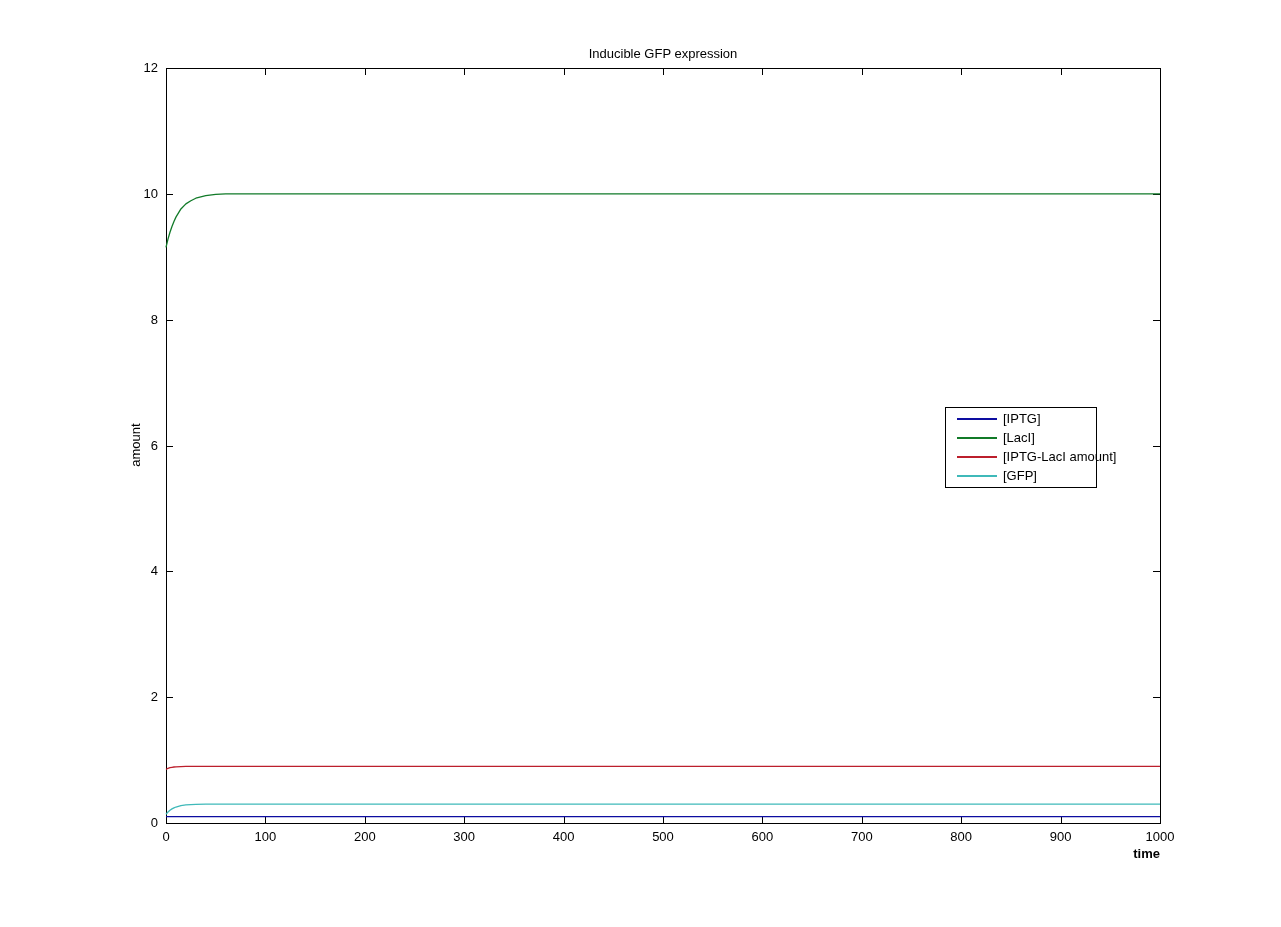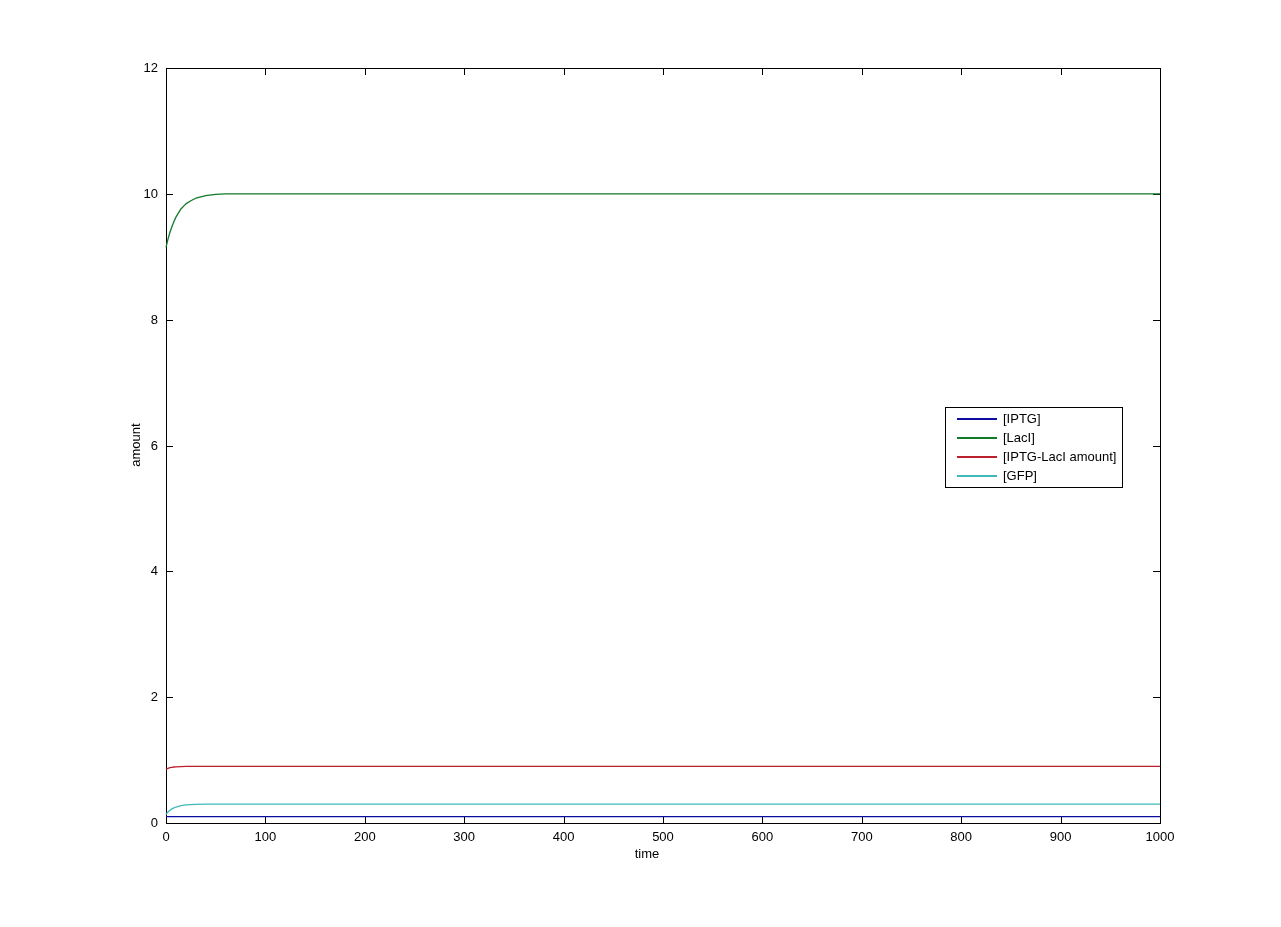--- a/index.html
+++ b/index.html
@@ -6,32 +6,32 @@
   .figure{
     position:relative;width:1281px;height:927px;background:#ffffff;overflow:hidden;
     font-family:"Liberation Sans", sans-serif;color:#000;
   }
   .figure svg{position:absolute;left:0;top:0;}
   .chart-title{
     position:absolute;left:166px;top:47px;width:994px;text-align:center;
     font-size:13px;line-height:14px;
   }
   .xlabel{
-    position:absolute;left:150px;top:847px;width:994px;text-align:center;
-    font-size:13px;line-height:14px;
+    position:absolute;left:166px;top:847px;width:994px;text-align:right;
+    font-size:13px;line-height:14px;font-weight:bold;
   }
   .ylabel{
     position:absolute;left:135px;top:445px;font-size:13px;white-space:nowrap;
     transform:translate(-50%,-50%) rotate(-90deg);
   }
   .tick-label{
     font-family:"Liberation Sans", sans-serif;font-size:13px;fill:#000000;
   }
   .legend{
-    position:absolute;left:945px;top:407px;width:178px;height:81px;
+    position:absolute;left:945px;top:407px;width:152px;height:81px;
     box-sizing:border-box;border:1px solid #000000;background:#ffffff;
     display:flex;flex-direction:column;justify-content:space-evenly;
     padding:1px 0 1px 11px;
   }
   .legend-row{display:flex;align-items:center;height:19px;}
   .legend-line{width:40px;height:2px;flex:0 0 40px;}
   .legend-label{margin-left:6px;font-size:13px;line-height:14px;white-space:nowrap;}
 </style>
 </head>
 <body>
@@ -93,20 +93,21 @@
       <text x="158" y="197.83333333333326" text-anchor="end" class="tick-label">10</text>
       <line x1="166" y1="68.5" x2="173" y2="68.5" stroke="#000000" shape-rendering="crispEdges"></line>
       <line x1="1160" y1="68.5" x2="1153" y2="68.5" stroke="#000000" shape-rendering="crispEdges"></line>
       <text x="158" y="72" text-anchor="end" class="tick-label">12</text>
       <polyline points="166,816.7083333333334 167.988,816.7083333333334 169.976,816.7083333333334 171.964,816.7083333333334 173.952,816.7083333333334 175.94,816.7083333333334 180.91,816.7083333333334 185.88,816.7083333333334 190.85,816.7083333333334 195.82,816.7083333333334 205.76,816.7083333333334 215.7,816.7083333333334 225.64,816.7083333333334 245.51999999999998,816.7083333333334 265.4,816.7083333333334 315.1,816.7083333333334 364.8,816.7083333333334 464.2,816.7083333333334 563.6,816.7083333333334 663,816.7083333333334 762.4,816.7083333333334 861.8,816.7083333333334 961.2,816.7083333333334 1060.6,816.7083333333334 1160,816.7083333333334" fill="none" stroke="#0d0da0" stroke-width="1.3" stroke-linejoin="round"></polyline>
       <polyline points="166,247.3125 167.988,239.13333333333333 169.976,232.21249999999998 171.964,226.54999999999995 173.952,221.51666666666665 175.94,217.11249999999995 180.91,208.93333333333328 185.88,203.9000000000001 190.85,200.7541666666666 195.82,198.23749999999995 205.76,195.7208333333333 215.7,194.46249999999998 225.64,193.83333333333326 245.51999999999998,193.83333333333326 265.4,193.83333333333326 315.1,193.83333333333326 364.8,193.83333333333326 464.2,193.83333333333326 563.6,193.83333333333326 663,193.83333333333326 762.4,193.83333333333326 861.8,193.83333333333326 961.2,193.83333333333326 1060.6,193.83333333333326 1160,193.83333333333326" fill="none" stroke="#117a28" stroke-width="1.3" stroke-linejoin="round"></polyline>
       <polyline points="166,769.5208333333334 167.988,768.2625 169.976,767.6333333333333 171.964,767.31875 173.952,767.0041666666666 175.94,766.8154166666667 180.91,766.56375 185.88,766.4379166666666 190.85,766.375 195.82,766.375 205.76,766.375 215.7,766.375 225.64,766.375 245.51999999999998,766.375 265.4,766.375 315.1,766.375 364.8,766.375 464.2,766.375 563.6,766.375 663,766.375 762.4,766.375 861.8,766.375 961.2,766.375 1060.6,766.375 1160,766.375" fill="none" stroke="#bc1f2c" stroke-width="1.3" stroke-linejoin="round"></polyline>
       <polyline points="166,814.1916666666667 167.988,811.9895833333334 169.976,810.2279166666667 171.964,808.9066666666666 173.952,807.8370833333333 175.94,807.0191666666667 180.91,805.635 185.88,804.9429166666666 190.85,804.5654166666667 195.82,804.3766666666667 205.76,804.1879166666666 215.7,804.125 225.64,804.125 245.51999999999998,804.125 265.4,804.125 315.1,804.125 364.8,804.125 464.2,804.125 563.6,804.125 663,804.125 762.4,804.125 861.8,804.125 961.2,804.125 1060.6,804.125 1160,804.125" fill="none" stroke="#3fb9b9" stroke-width="1.3" stroke-linejoin="round"></polyline>
     </svg>
 
+  <div class="chart-title">Inducible GFP expression</div>
   <div class="xlabel">time</div>
   <div class="ylabel">amount</div>
 
   <div class="legend">
     <div class="legend-row">
       <span class="legend-line" style="background-color: rgb(13, 13, 160);"></span>
       <span class="legend-label">[IPTG]</span>
     </div>
     <div class="legend-row">
       <span class="legend-line" style="background-color: rgb(17, 122, 40);"></span>

